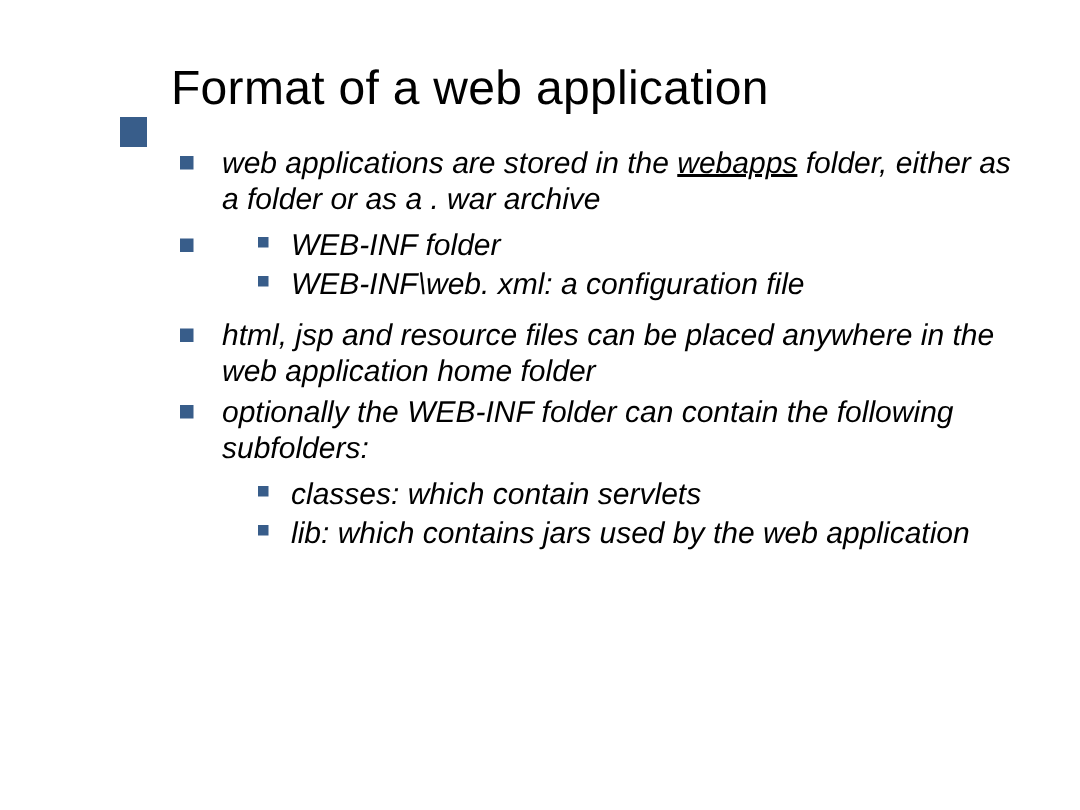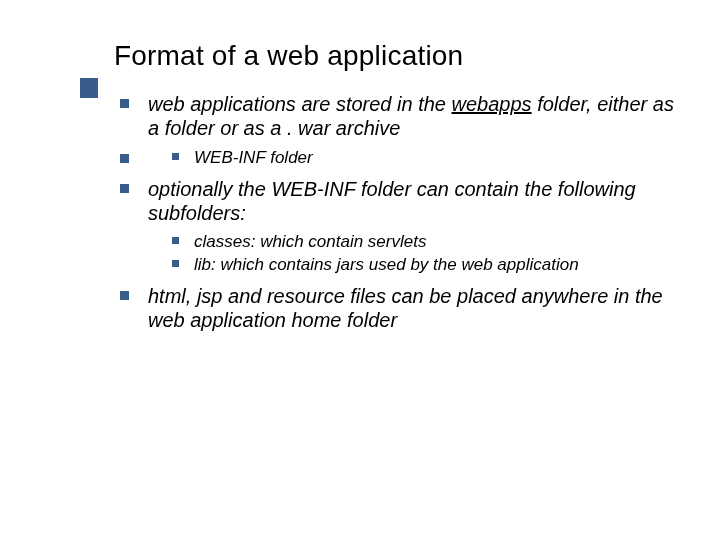--- a/index.html
+++ b/index.html
@@ -15,21 +15,21 @@
   .title-area { position: relative; margin-bottom: 20px; }
   .accent-bar {
     position: absolute;
     left: 60px;
     top: 38px;
     width: 18px;
     height: 20px;
     background: #385d8a;
   }
   .title {
-    font-size: 28px;
+    font-size: 32px;
     font-weight: normal;
     margin-left: 94px;
     letter-spacing: 0.2px;
   }
   .content { margin-left: 100px; margin-right: 10px; font-style: italic; }
   ul.level1 { list-style: none; }
   ul.level1 > li {
     position: relative;
     padding-left: 28px;
     font-size: 20px;
@@ -42,21 +42,21 @@
     left: 0;
     top: 7px;
     width: 9px;
     height: 9px;
     background: #385d8a;
   }
   ul.level2 { list-style: none; margin: 6px 0 8px 24px; }
   ul.level2 > li {
     position: relative;
     padding-left: 22px;
-    font-size: 17px;
+    font-size: 20px;
     line-height: 1.28;
     margin-bottom: 1px;
   }
   ul.level2 > li::before {
     content: "";
     position: absolute;
     left: 0;
     top: 6px;
     width: 7px;
     height: 7px;
@@ -73,26 +73,27 @@
 </div>
 
 <div class="content">
   <ul class="level1">
     <li>
       <span>web applications are stored in the </span><span class="u">webapps</span><span> folder, either as a folder or as a . war archive</span>
     </li>
     <li>
       <ul class="level2">
         <li><span>WEB-INF folder</span></li>
+        <li><span>WEB-INF\web. xml: a configuration file</span></li>
       </ul>
+    </li>
+    <li>
+      <span>html, jsp and resource files can be placed anywhere in the web application home folder</span>
     </li>
     <li>
       <span>optionally the WEB-INF folder can contain the following subfolders:</span>
       <ul class="level2">
         <li><span>classes: which contain servlets</span></li>
         <li><span>lib: which contains jars used by the web application</span></li>
       </ul>
     </li>
-    <li>
-      <span>html, jsp and resource files can be placed anywhere in the web application home folder</span>
-    </li>
   </ul>
 </div>
 
 </body></html>

